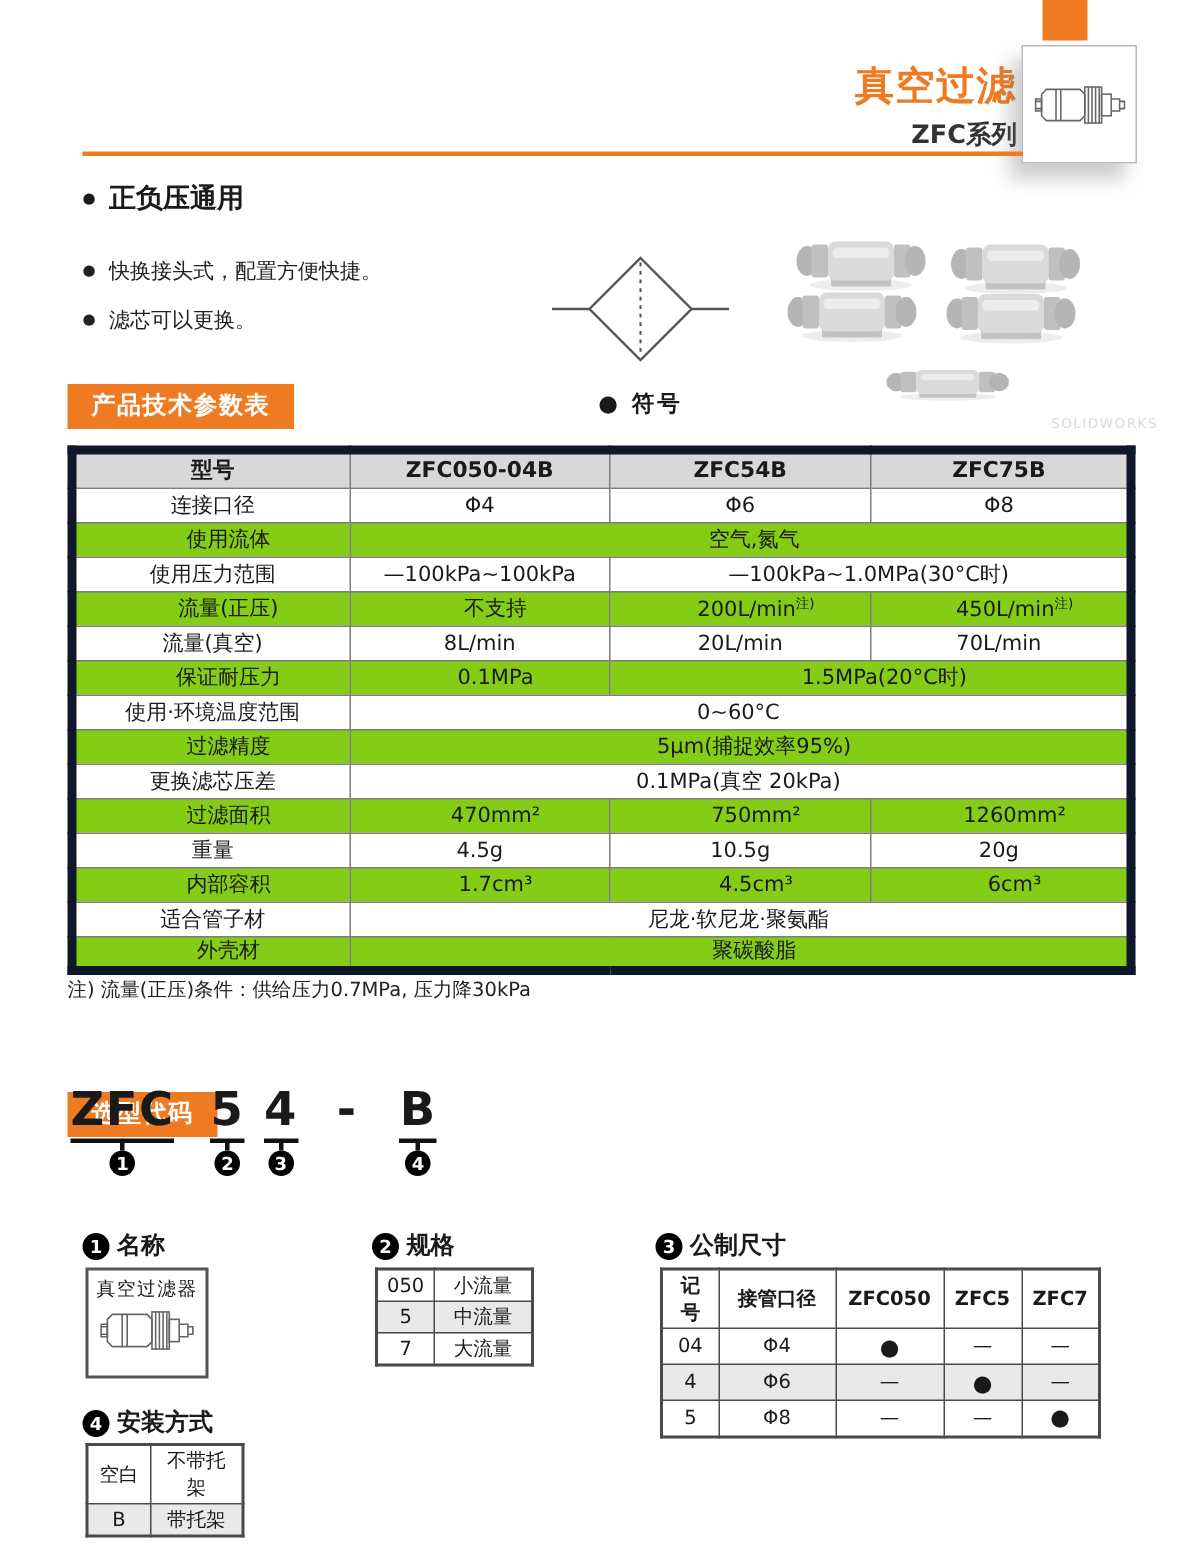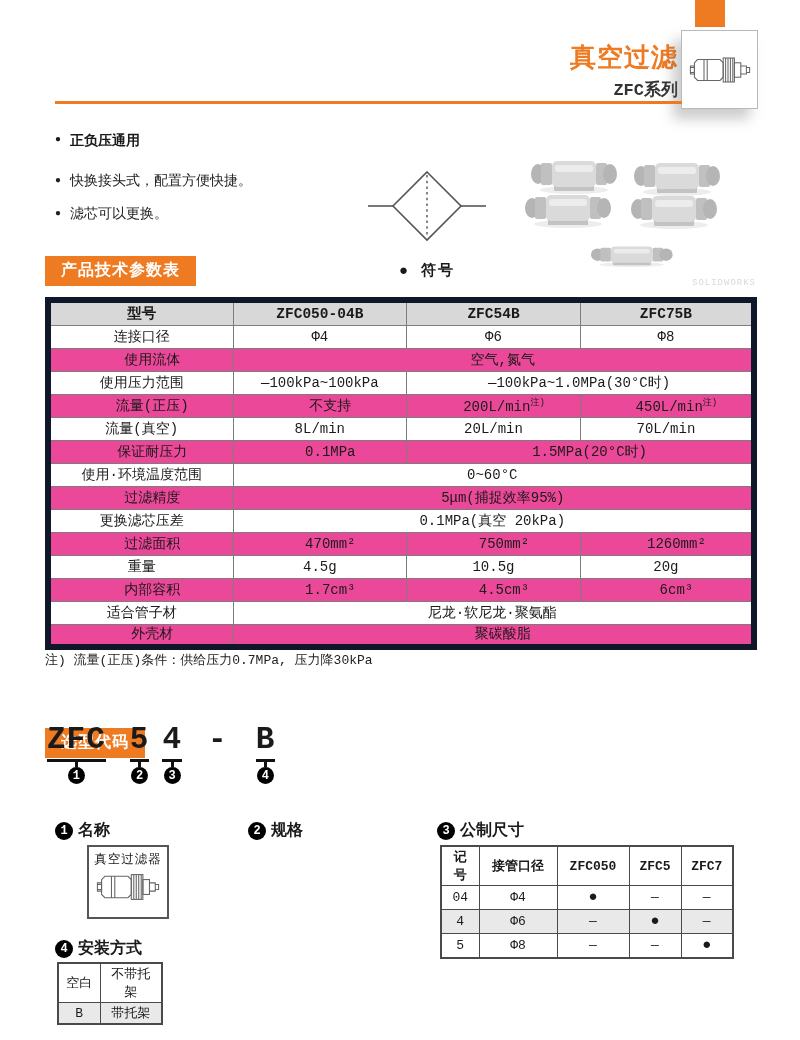--- a/index.html
+++ b/index.html
@@ -1,56 +1,56 @@
 <!DOCTYPE html>
 <html><head>
 <meta charset="utf-8">
 <style>
   * { margin:0; padding:0; box-sizing:border-box; }
   body { background:#fff; font-family:"DejaVu Sans","Liberation Sans",sans-serif; color:#1a1a1a; }
-  .page { position:relative; width:800px; height:1040px; background:#fff; overflow:hidden;font-family:Liberation Mono, monospace; }
+  .page { position:relative; width:800px; height:1040px; background:#fff; overflow:hidden; }
 
   
   .top-tab { position:absolute; left:695px; top:0; width:30px; height:27px; background:#EE7B22; }
   .product-card { position:absolute; left:681px; top:30px; width:77px; height:79px; background:#fff;
     border:1px solid #b9b9b9; box-shadow:-8px 10px 12px rgba(110,110,110,.35);
     display:flex; align-items:center; justify-content:center; }
   .header-text { position:absolute; right:122px; top:40px; text-align:right; }
   .page-title { font-size:26px; font-weight:700; color:#EE7B22; letter-spacing:1px; }
   .page-series { font-size:17px; font-weight:600; color:#333; margin-top:3px; }
   .orange-rule { position:absolute; left:55px; top:101px; width:627px; height:3px; background:#EE7B22; }
 
   
-  .feat-head { position:absolute; left:55px; top:132px; font-size:14px; font-weight:700; }
+  .feat-head { position:absolute; left:55px; top:120px; font-size:18px; font-weight:700; }
   .feat-head::before { content:"●"; font-size:10px; vertical-align:3px; margin-right:9px; }
   .feat-item { position:absolute; left:55px; font-size:14px; color:#222; }
   .feat-item::before { content:"●"; font-size:10px; vertical-align:2px; margin-right:9px; }
   .feat-item.i1 { top:172px; }
   .feat-item.i2 { top:205px; }
 
   
   .symbol-wrap { position:absolute; left:366px; top:158px; width:122px; text-align:center; }
   .symbol-caption { font-size:15px; font-weight:600; margin-top:2px; letter-spacing:2px; }
 
   
   .render-box { position:absolute; left:518px; top:138px; width:258px; height:152px; }
-  .watermark { position:absolute; right:20px; bottom:2px; font-size:9px; color:#d9d9d9; letter-spacing:1px; }
+  .watermark { position:absolute; right:4px; bottom:2px; font-size:9px; color:#d9d9d9; letter-spacing:1px; }
 
   
   .sec-badge { position:absolute; background:#EE7B22; color:#fff; font-size:16px; font-weight:700;
     padding:4px 16px 5px; letter-spacing:1px; }
   .sec-badge.spec { left:45px; top:256px; }
   .sec-badge.code { left:45px; top:687px;margin-top:41px; }
 
   
   table.spec { position:absolute; left:45px; top:297px; width:712px; border-collapse:collapse;
     border:6px solid #0f172a; table-layout:fixed; font-size:14px; text-align:center; }
   table.spec td { border:1px solid #7d7d7d; height:23px; padding:0 3px; vertical-align:middle; }
   table.spec tr.hdr td { background:#d8d8d8; font-weight:700; font-size:14.5px; height:25px; }
-  table.spec tr.g td { background:#ec4899;padding-left:24px; }
+  table.spec tr.g td { background:#84cc16;padding-left:24px; }
   table.spec td.lbl { width:185px; }
   table.spec sup { font-size:9px; }
 
   .spec-note { position:absolute; left:45px; top:651px; font-size:13px; color:#222; }
 
   
   .code-row { position:absolute; left:47px; top:722px; display:flex; align-items:flex-start;justify-content:center; }
   .code-part { display:flex; flex-direction:column; align-items:center; }
   .code-char { font-size:31px; font-weight:700; line-height:36px; letter-spacing:1px; }
   .code-rule { width:100%; border-top:3px solid #111; margin-top:1px; }
@@ -59,21 +59,21 @@
     font-size:12px; font-weight:700; display:flex; align-items:center; justify-content:center; line-height:1; }
   .gap1 { margin-left:24px; } .gap2 { margin-left:13px; } .gap3 { margin-left:26px; } .gap4 { margin-left:28px; }
 
   
   .blk-head { position:absolute; display:flex; align-items:center; gap:5px; font-size:16px; font-weight:700; }
   .blk-head .num-badge { width:18px; height:18px; }
   .bh-name { left:55px; top:820px; } .bh-size { left:248px; top:820px; }
   .bh-metric { left:437px; top:820px; } .bh-mount { left:55px; top:938px; }
 
   .name-box { position:absolute; left:57px; top:845px; width:82px; height:74px; border:2px solid #555;
-    text-align:center; padding-top:4px;margin-left:30px; }
+    text-align:center; padding-top:4px; }
   .name-box .nb-label { font-size:12.5px; letter-spacing:1px; }
 
   table.mini { position:absolute; border-collapse:collapse; border:2px solid #4a4a4a;
     font-size:13px; text-align:center; }
   table.mini td { border:1px solid #4a4a4a; padding:1px 6px; height:20px; vertical-align:middle; }
   table.mini tr.g td { background:#e9e9e9; }
   table.size { left:250px; top:845px; }
   table.size td.c1 { width:38px; } table.size td.c2 { width:66px; }
   table.mount { left:57px; top:962px; }
   table.mount td.c1 { width:42px; } table.mount td.c2 { width:62px; }
@@ -287,20 +287,36 @@
         <rect x="58" y="14" width="8" height="18"></rect>
         <path d="M66 18 h7 v10 h-7 M73 20 h4 v6 h-4"></path>
       </g>
     </svg>
   </div>
 
   <div class="blk-head bh-size">
     <span class="num-badge">2</span>
     <span>规格</span>
   </div>
+  <table class="mini size">
+    <tbody>
+        <tr>
+      <td class="c1">050</td>
+      <td class="c2">小流量</td>
+    </tr>
+    <tr class="g">
+      <td class="c1">5</td>
+      <td class="c2">中流量</td>
+    </tr>
+    <tr>
+      <td class="c1">7</td>
+      <td class="c2">大流量</td>
+    </tr>
+  </tbody>
+    </table>
 
   <div class="blk-head bh-metric">
     <span class="num-badge">3</span>
     <span>公制尺寸</span>
   </div>
   <table class="mini metric">
     <tbody>
         <tr class="hdr">
       <td class="m1">记号</td>
       <td class="m2">接管口径</td>

